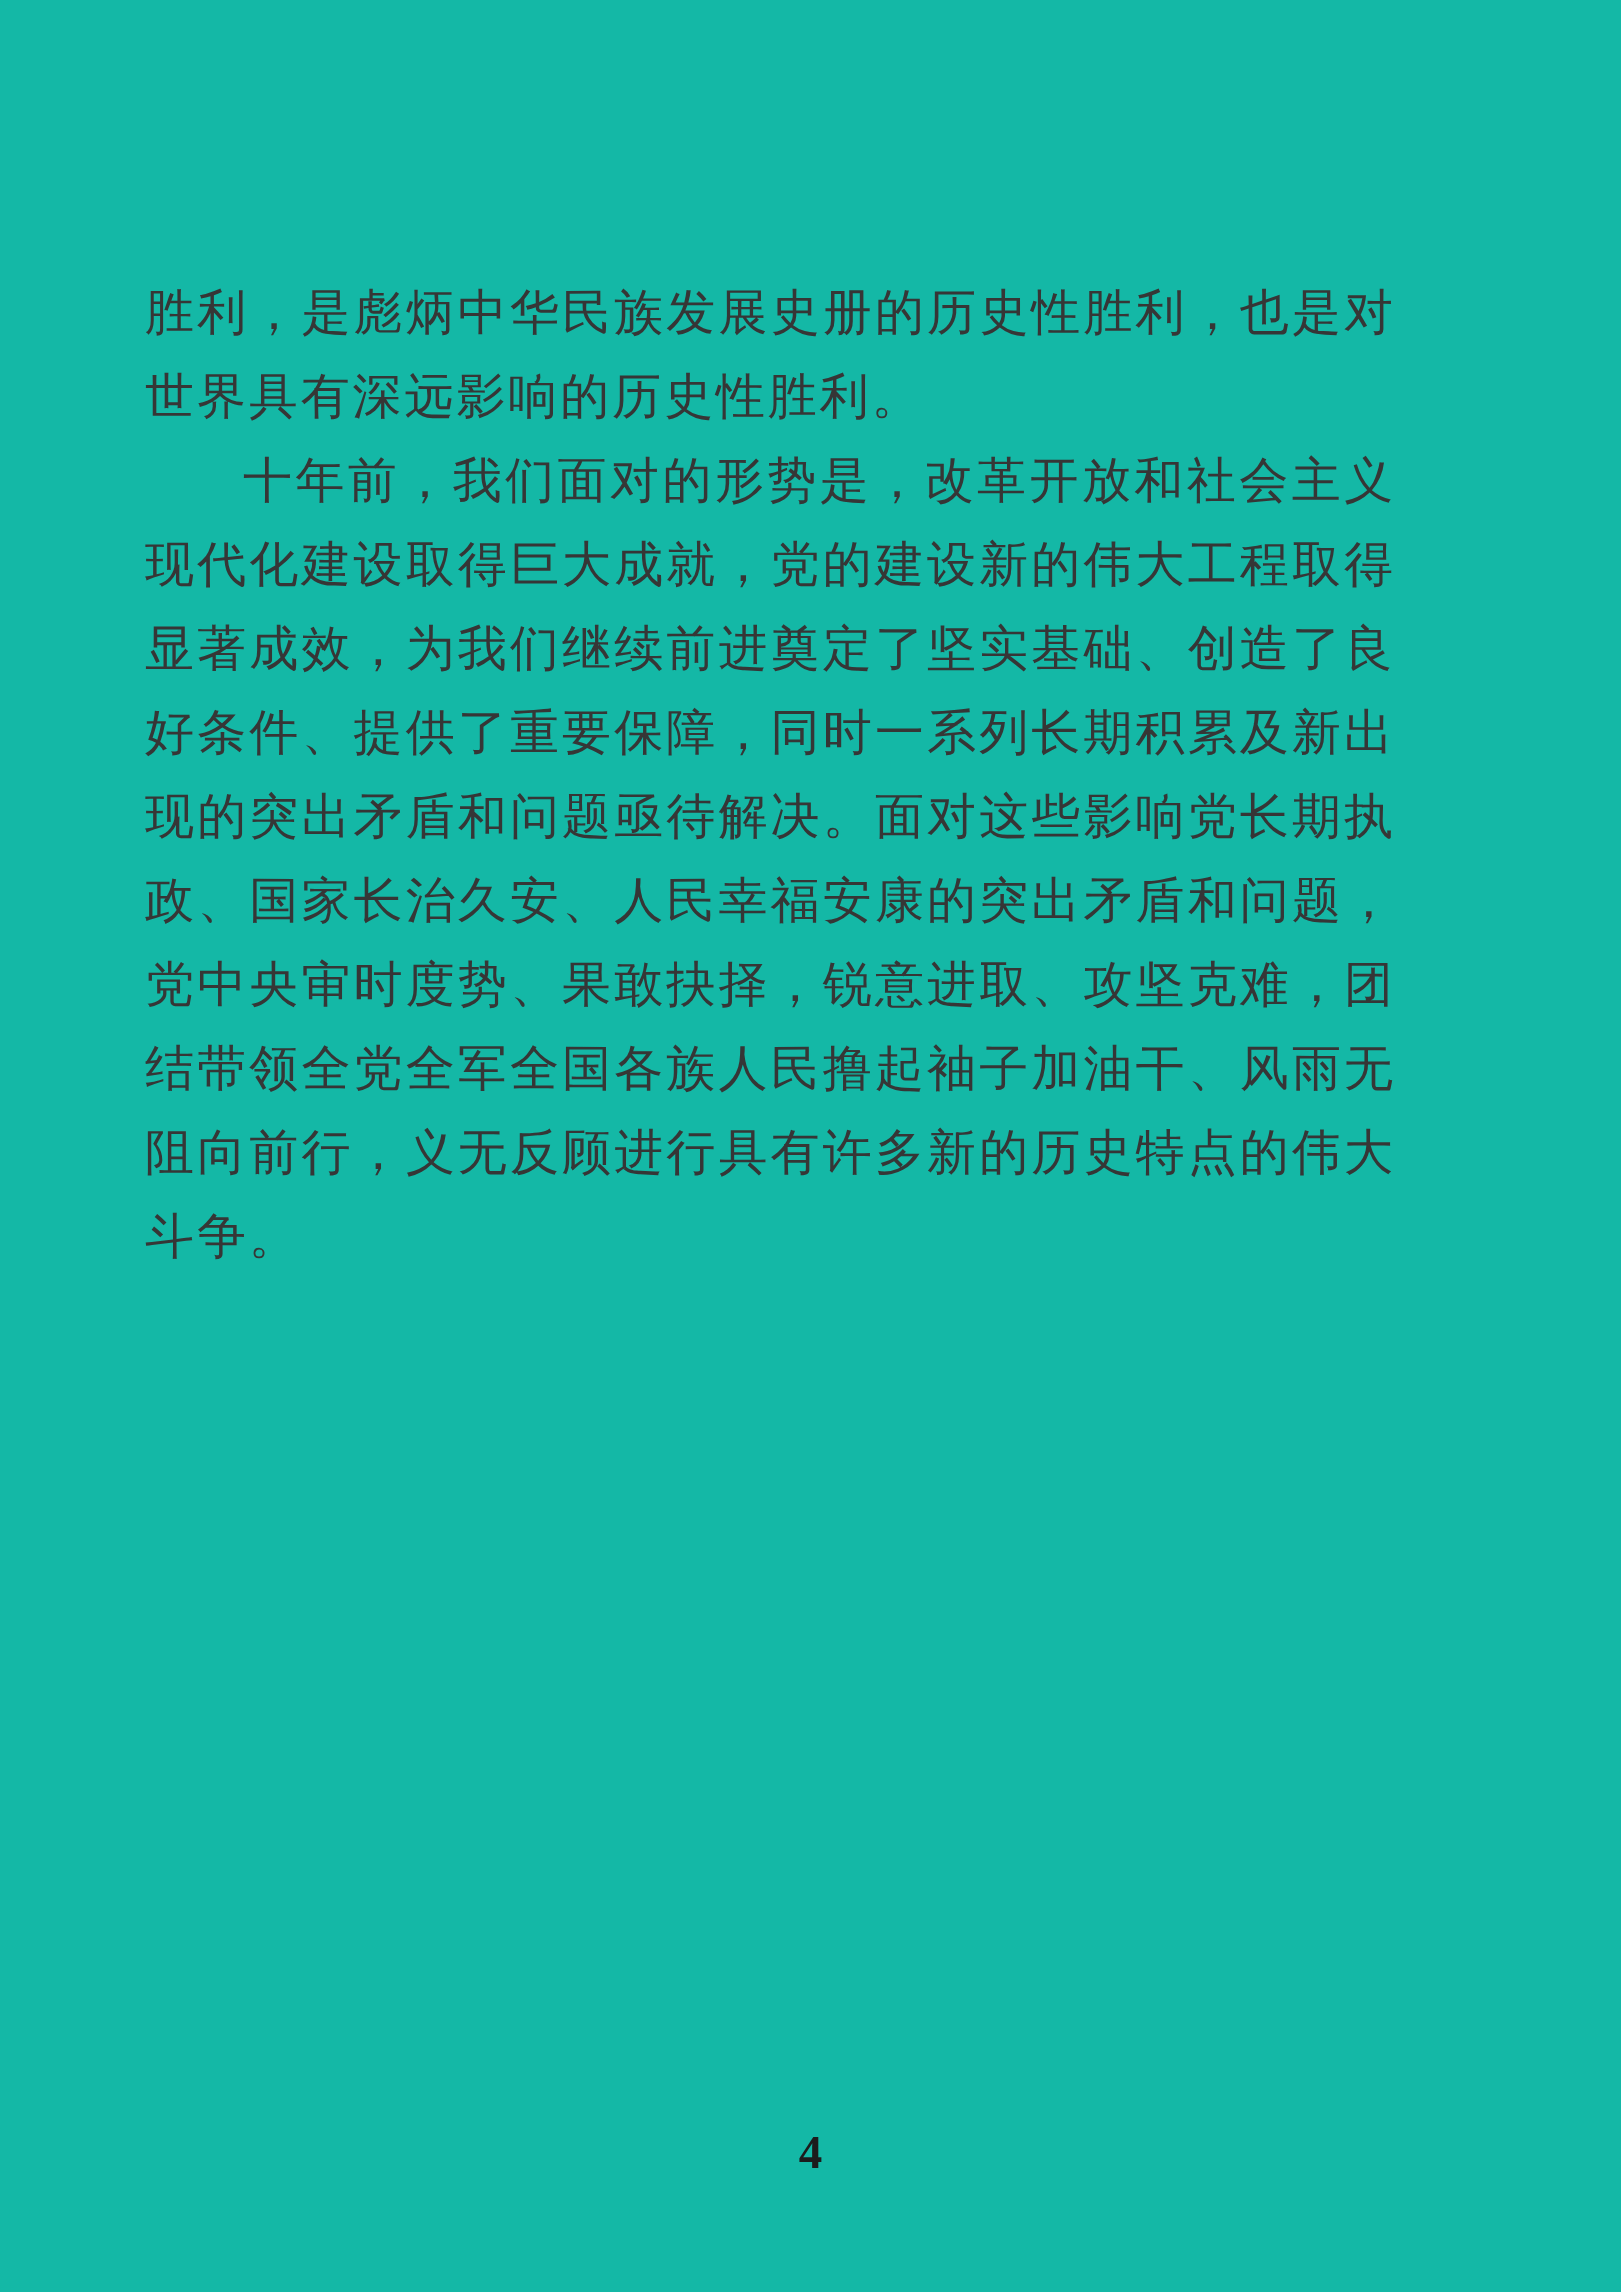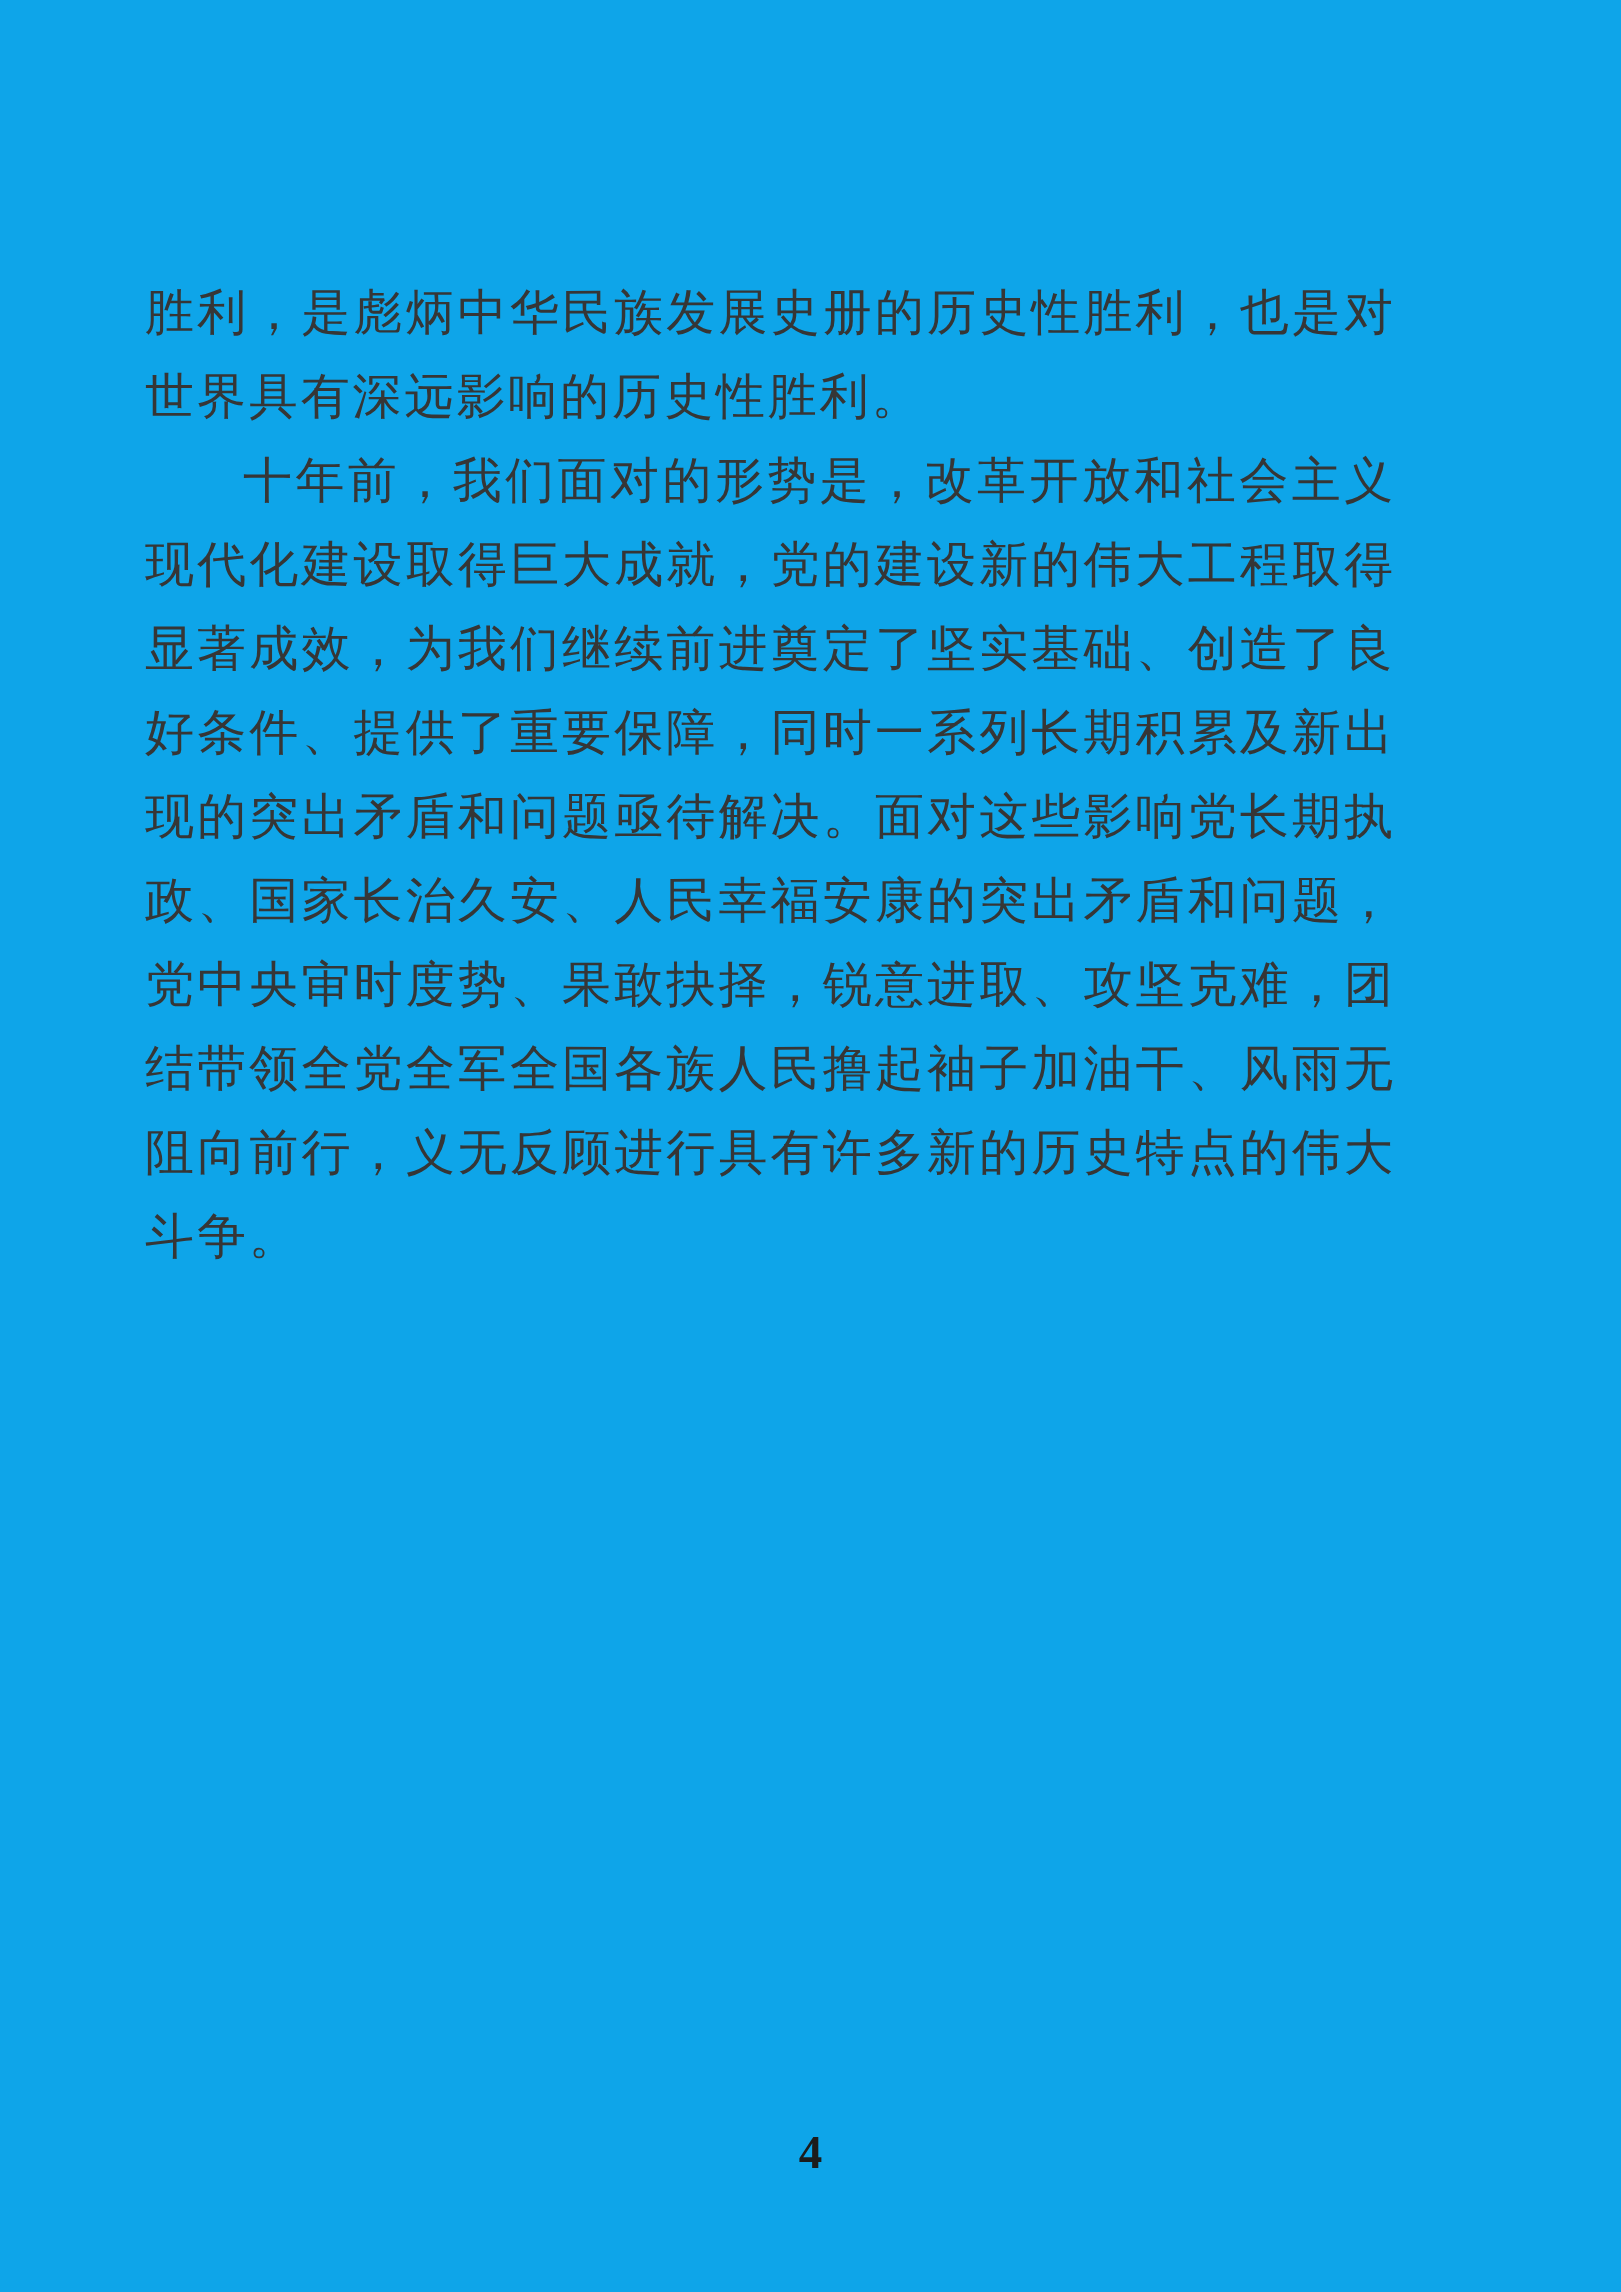--- a/index.html
+++ b/index.html
@@ -13,21 +13,21 @@
     position: relative;
     overflow: hidden;
     font-family: "Liberation Serif", serif;
   }
   .page {
     position: absolute;
     left: 0;
     top: 0;
     width: 1621px;
     height: 2293px;
-    background: #0ea5e9;
+    background: #14b8a6;
   }
   .body-text {
     position: absolute;
     left: 145px;
     top: 271px;
     width: 1251px;
     color: #363636;
     font-size: 49px;
     line-height: 84px;
     letter-spacing: 2.9px;

